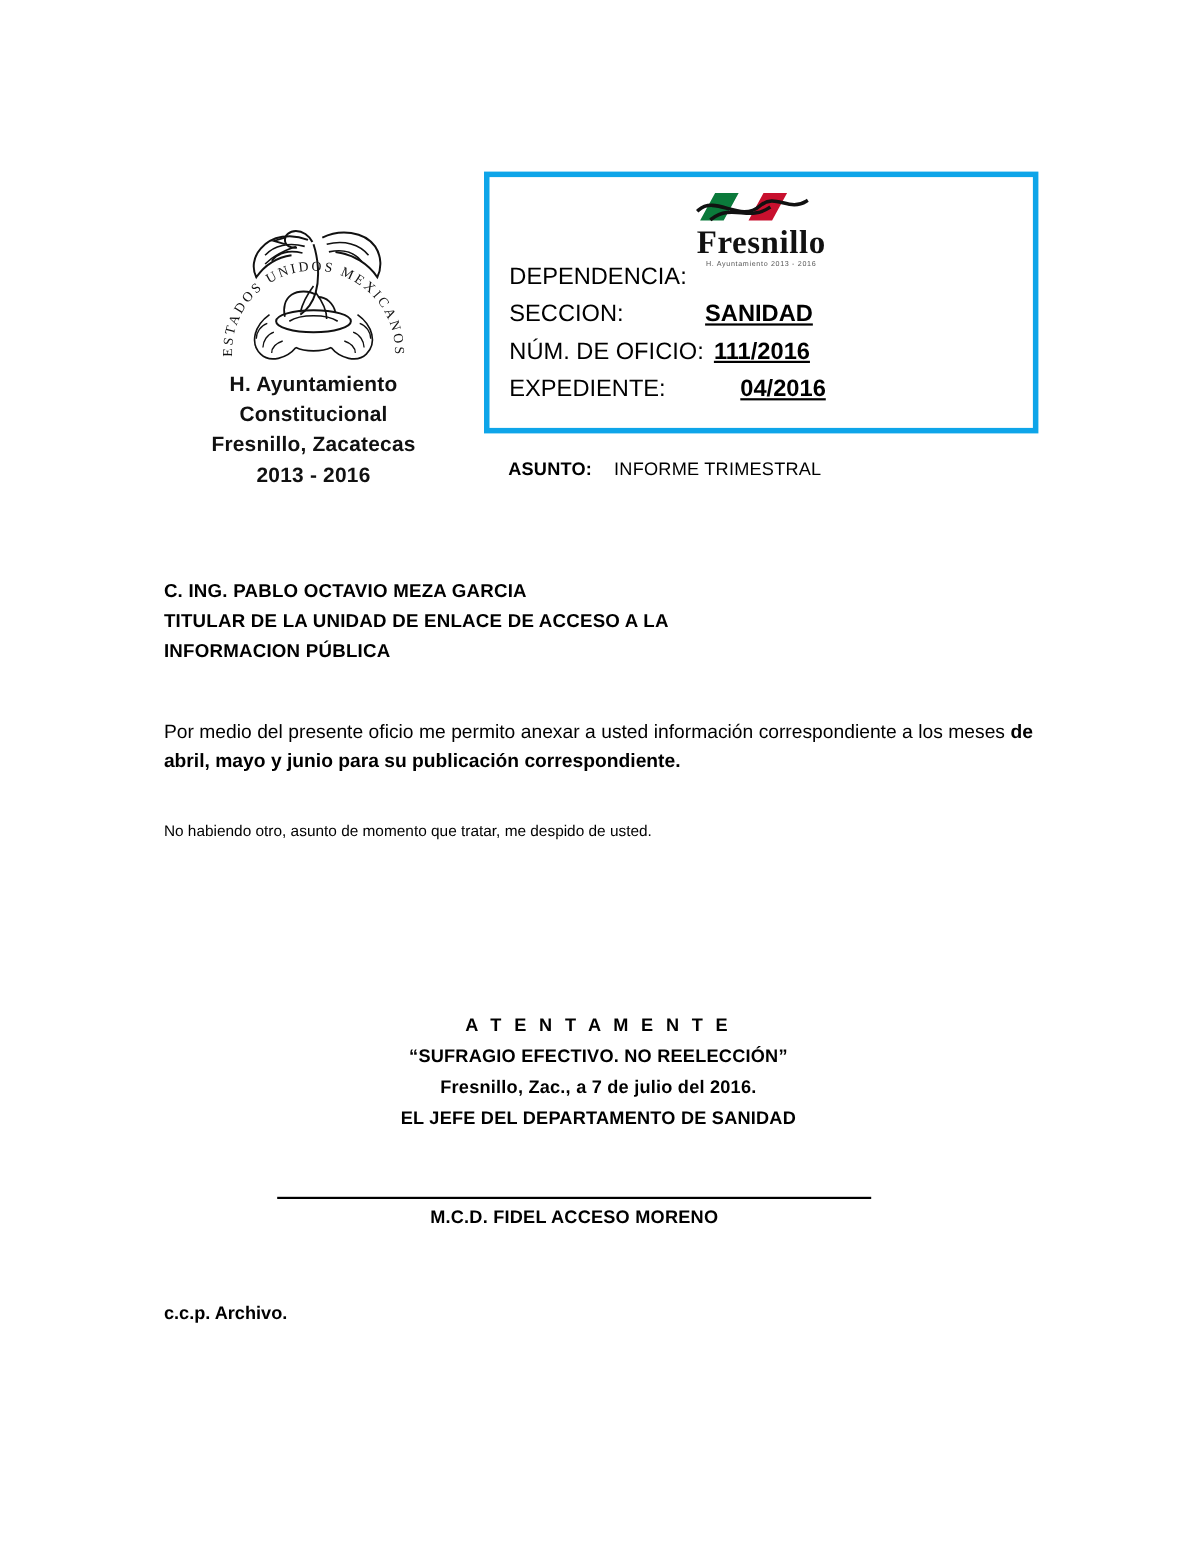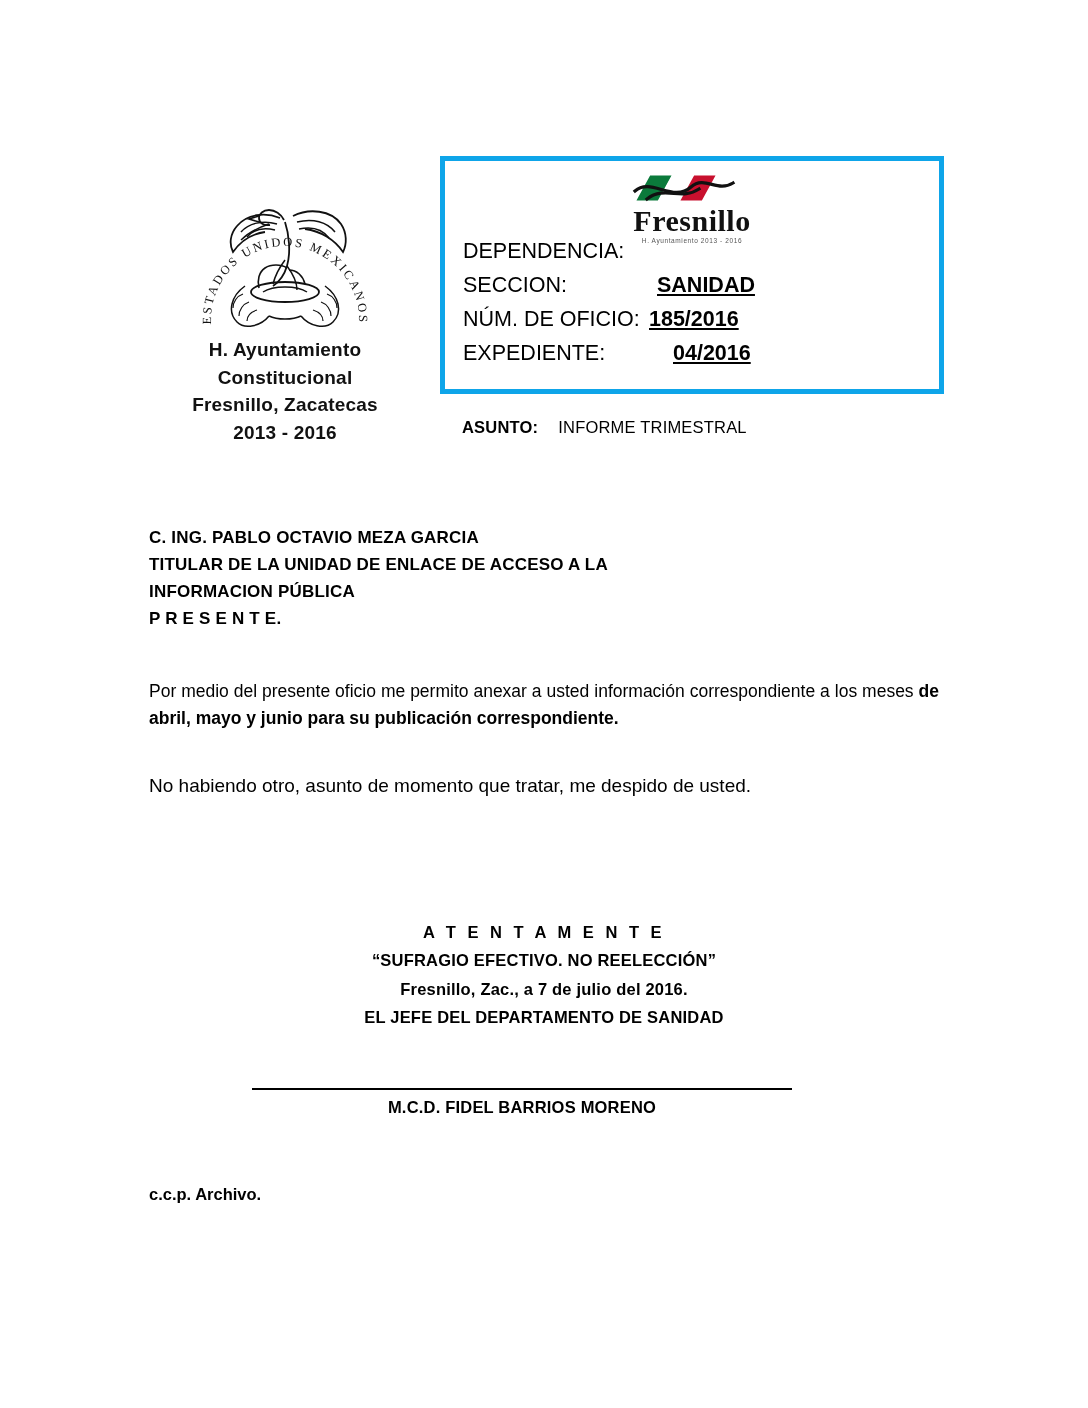--- a/index.html
+++ b/index.html
@@ -108,21 +108,21 @@
     font-weight: bold;
     text-decoration: underline;
     white-space: nowrap;
   }
   .w-dep .hdr-label { width: 178px; }
   .w-dep .hdr-value { color: #000; }
   .w-sec .hdr-label { width: 178px; }
   .w-num .hdr-label { width: 186px; }
   .w-exp .hdr-label { width: 186px; }
   .w-exp .hdr-value { margin-left: 24px; }
-  .w-sec .hdr-value { margin-left: 16px; }
+  .w-sec .hdr-value { margin-left: 0; }
 
   
   .asunto {
     position: absolute;
     left: 462px;
     top: 418px;
     font-size: 16.5px;
     letter-spacing: .2px;
   }
   .asunto b { font-weight: bold; }
@@ -143,21 +143,21 @@
   }
   .para {
     margin-top: 46px;
     font-size: 17.5px;
     line-height: 1.52;
     text-align: justify;
   }
   .para b { font-weight: bold; }
   .para2 {
     margin-top: 40px;
-    font-size: 19px;
+    font-size: 14px;
     line-height: 1.5;
   }
 
   
   .closing {
     position: absolute;
     left: 149px;
     top: 918px;
     width: 790px;
     text-align: center;
@@ -280,50 +280,49 @@
     <div class="hdr-rows">
       <div class="hdr-row w-dep">
         <span class="hdr-label">DEPENDENCIA:</span>
       </div>
       <div class="hdr-row w-sec">
         <span class="hdr-label">SECCION:</span>
         <span class="hdr-value">SANIDAD</span>
       </div>
       <div class="hdr-row w-num">
         <span class="hdr-label">NÚM. DE OFICIO:</span>
-        <span class="hdr-value">185/2016</span>
+        <span class="hdr-value">111/2016</span>
       </div>
       <div class="hdr-row w-exp">
         <span class="hdr-label">EXPEDIENTE:</span>
         <span class="hdr-value">04/2016</span>
       </div>
     </div>
   </div>
 </div>
 
 <div class="asunto">
   <b>ASUNTO:</b><span class="val">INFORME TRIMESTRAL</span>
 </div>
 
 <div class="body-block">
   <div class="addressee">
     <div>C. ING. PABLO OCTAVIO MEZA GARCIA</div>
     <div>TITULAR DE LA UNIDAD DE ENLACE DE ACCESO A LA</div>
     <div>INFORMACION PÚBLICA</div>
-    <div>P R E S E N T E.</div>
   </div>
 
   <p class="para"><span>Por medio del presente oficio me permito anexar a usted información correspondiente a los meses </span><b>de abril, mayo y junio   para su publicación correspondiente.</b></p>
 
   <p class="para2">No habiendo otro,  asunto de momento que tratar, me despido de usted.</p>
 </div>
 
 <div class="closing">
   <div class="l1">A T E N T A M E N T E</div>
   <div class="l2">“SUFRAGIO EFECTIVO.  NO  REELECCIÓN”</div>
   <div class="l3">Fresnillo, Zac.,  a   7  de  julio   del  2016.</div>
   <div class="l4">EL   JEFE DEL DEPARTAMENTO DE SANIDAD</div>
 </div>
 
 <div class="sig-line"></div>
-<div class="sig-name">M.C.D. FIDEL BARRIOS MORENO</div>
+<div class="sig-name">M.C.D. FIDEL ACCESO MORENO</div>
 
 <div class="ccp">c.c.p. Archivo.</div>
 
 </body></html>

